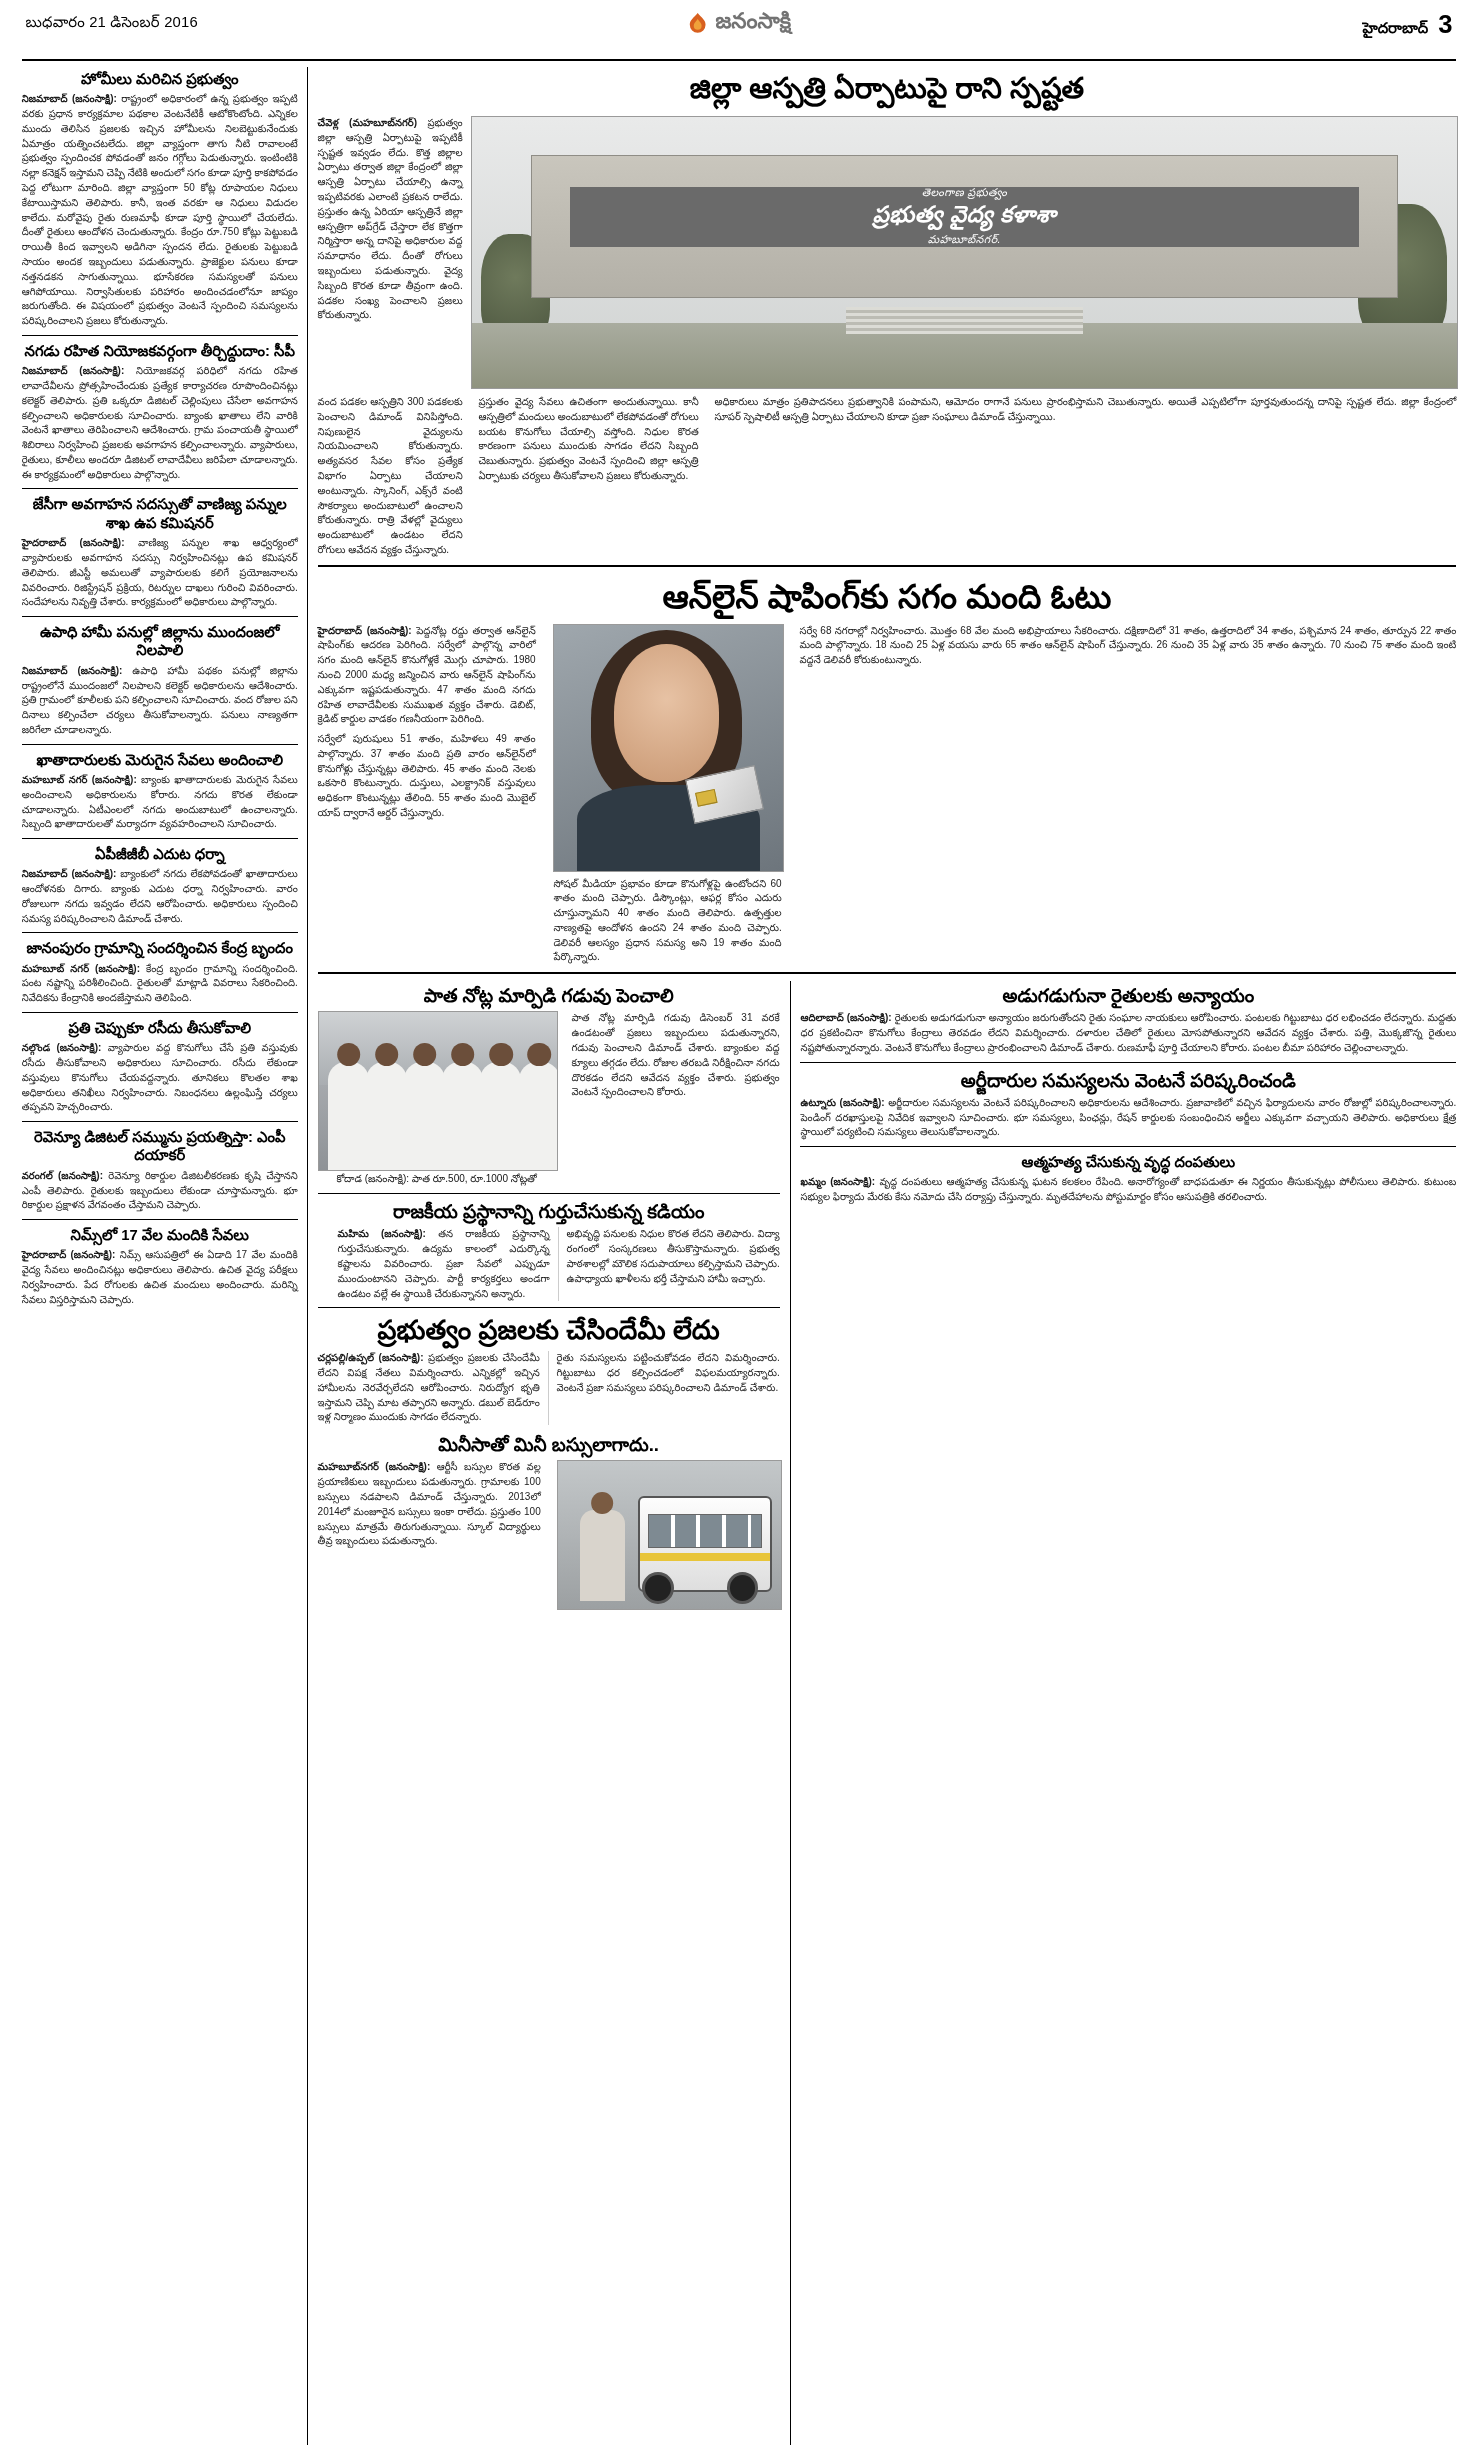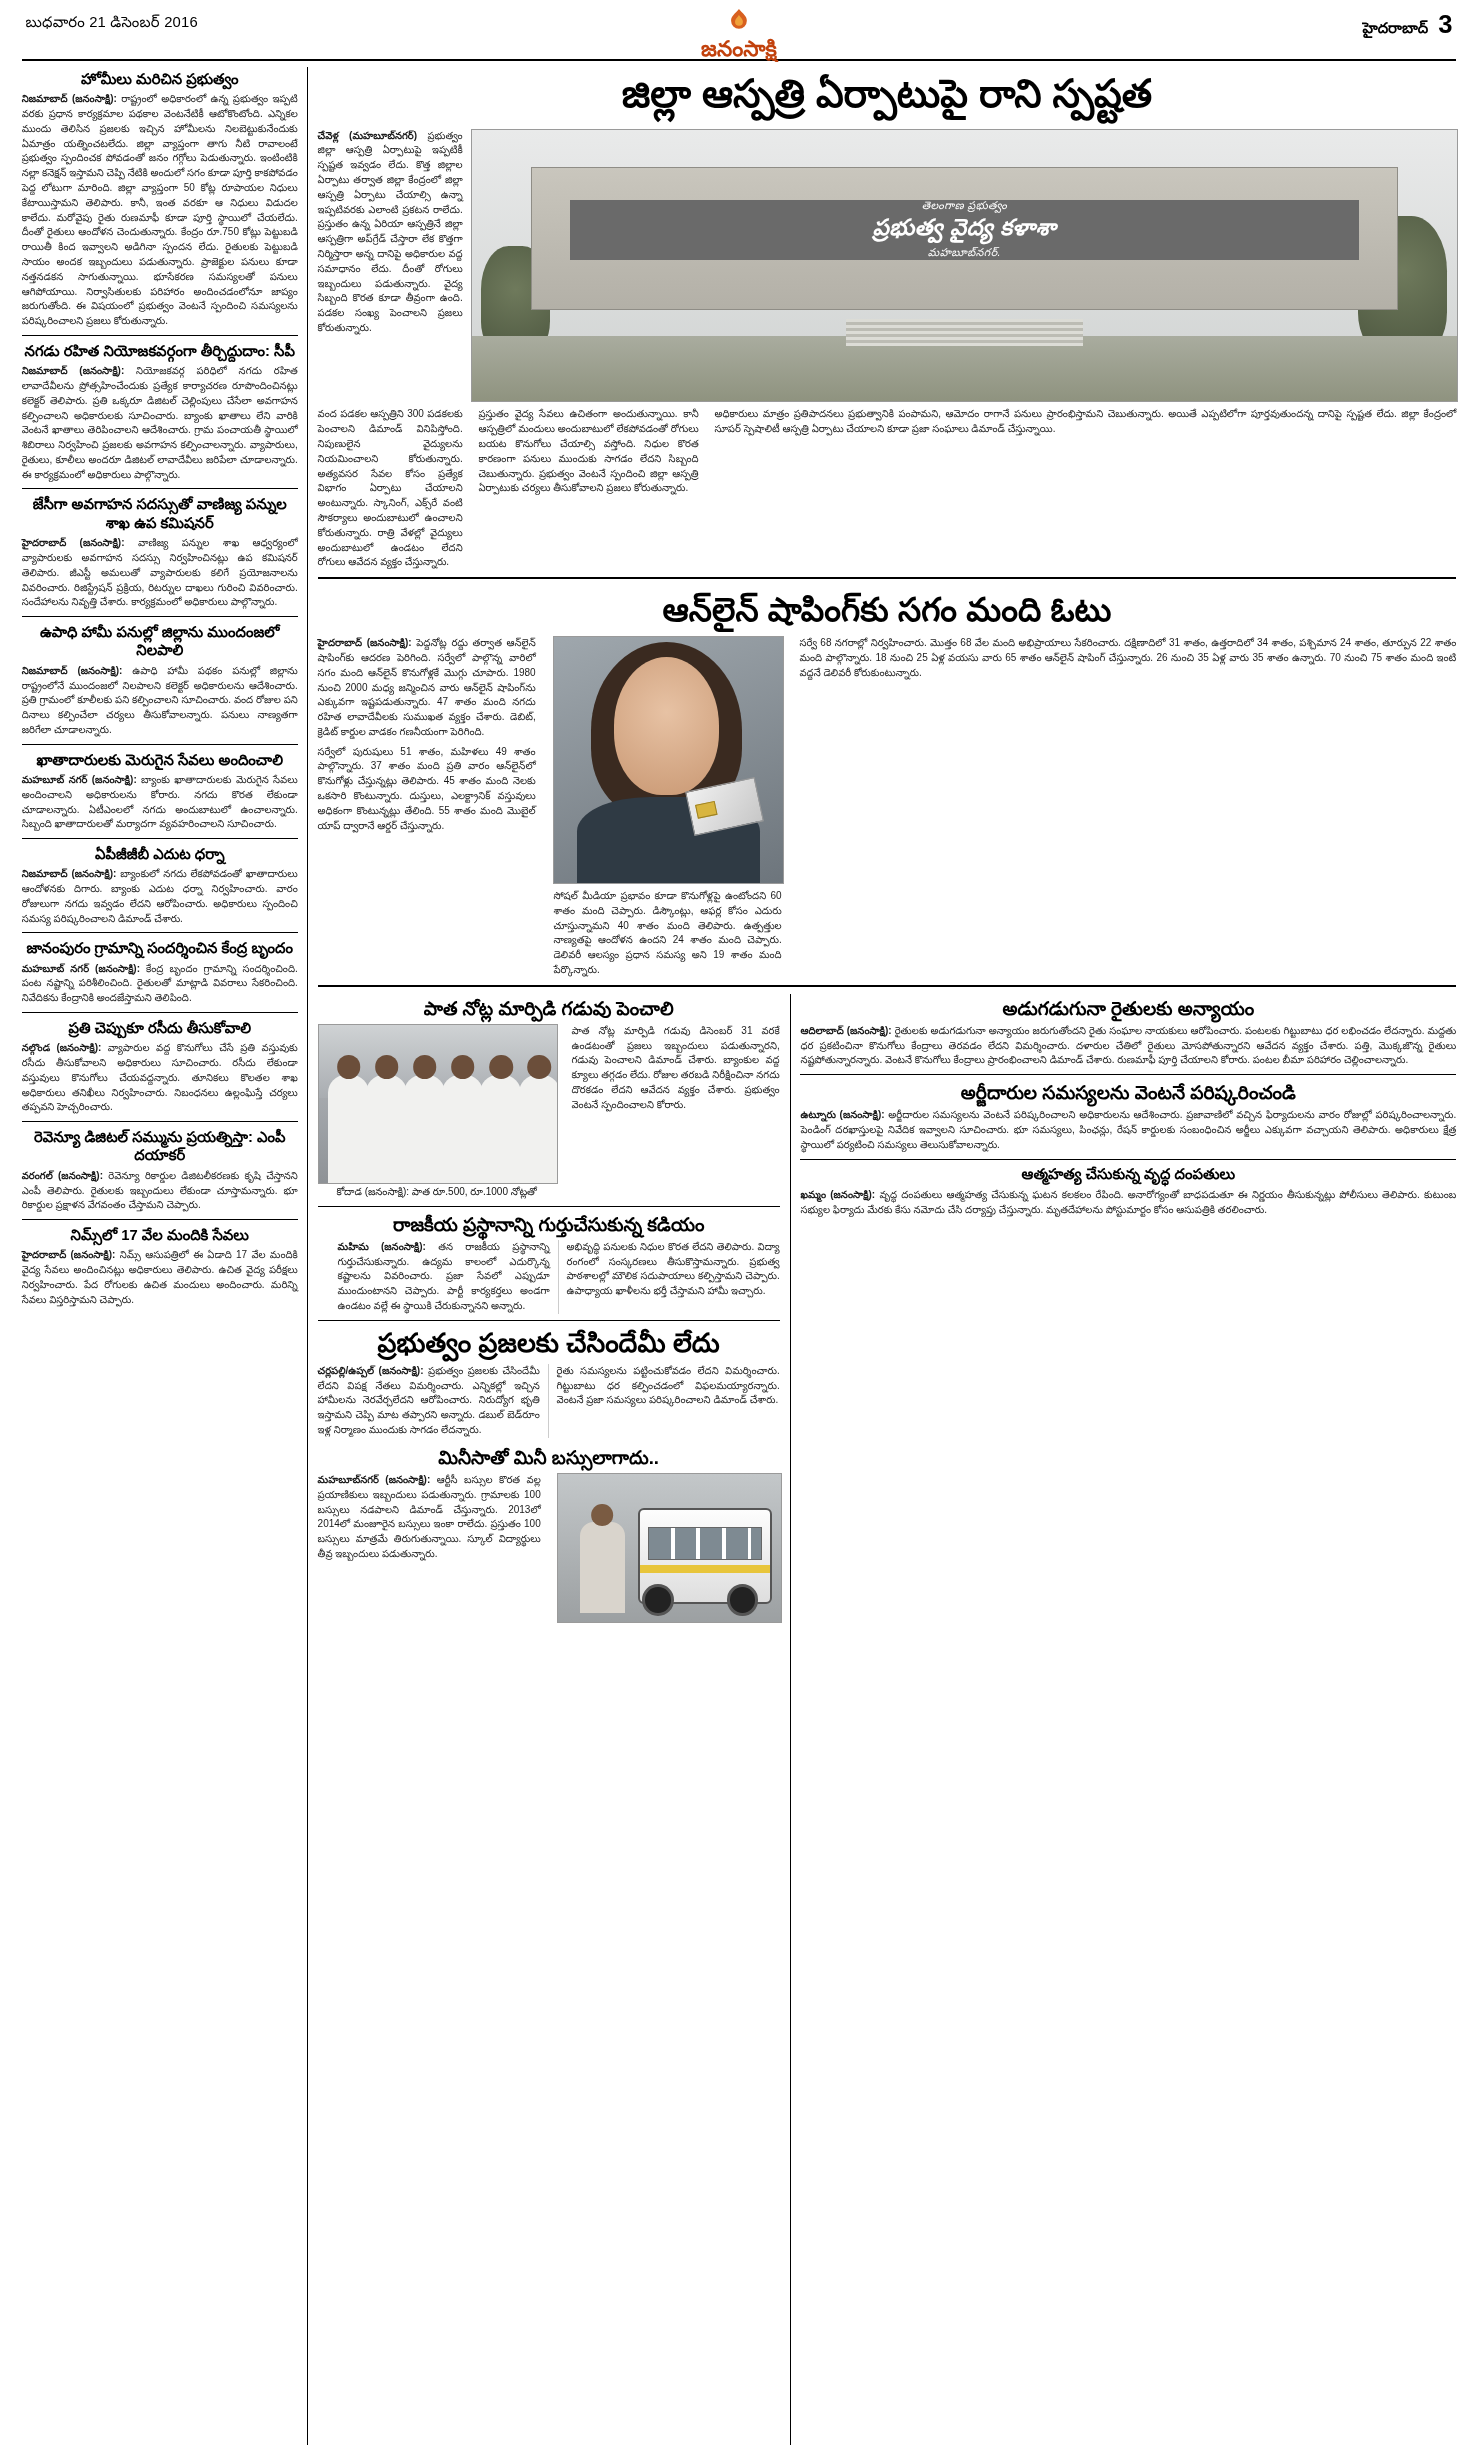--- a/index.html
+++ b/index.html
@@ -40,26 +40,25 @@
     color: #000;
     letter-spacing: 0.2px;
     padding-top: 3.9px;
   }
   .masthead-logo {
     display: flex;
     align-items: center;
     gap: 6.9px;
     font-size: 21.7px;
     font-weight: bold;
-    color: #c2410c;
+    color: #737373;
     position: absolute;
     left: 50%;
     transform: translateX(-50%);
     top: 7.9px;
-    flex-direction: column;
   }
   .logo-mark {
     width: 21.7px;
     height: 21.7px;
     display: inline-block;
   }
   .masthead-right {
     display: flex;
     align-items: baseline;
     gap: 9.9px;
@@ -108,21 +107,21 @@
   .headline {
     font-weight: bold;
     text-align: center;
     line-height: 1.25;
     color: #000;
     margin: 3px 0 3.9px 0;
   }
   .h-small { font-size: 14.8px; }
   .h-med { font-size: 18.7px; }
   .h-big { font-size: 33px; }
-  .h-huge { font-size: 39px; }
+  .h-huge { font-size: 29px; }
 
   .body-text {
     font-size: 10px;
     line-height: 1.48;
     text-align: justify;
     color: #1a1a1a;
     word-break: break-word;
   }
   .dateline {
     font-weight: bold;

